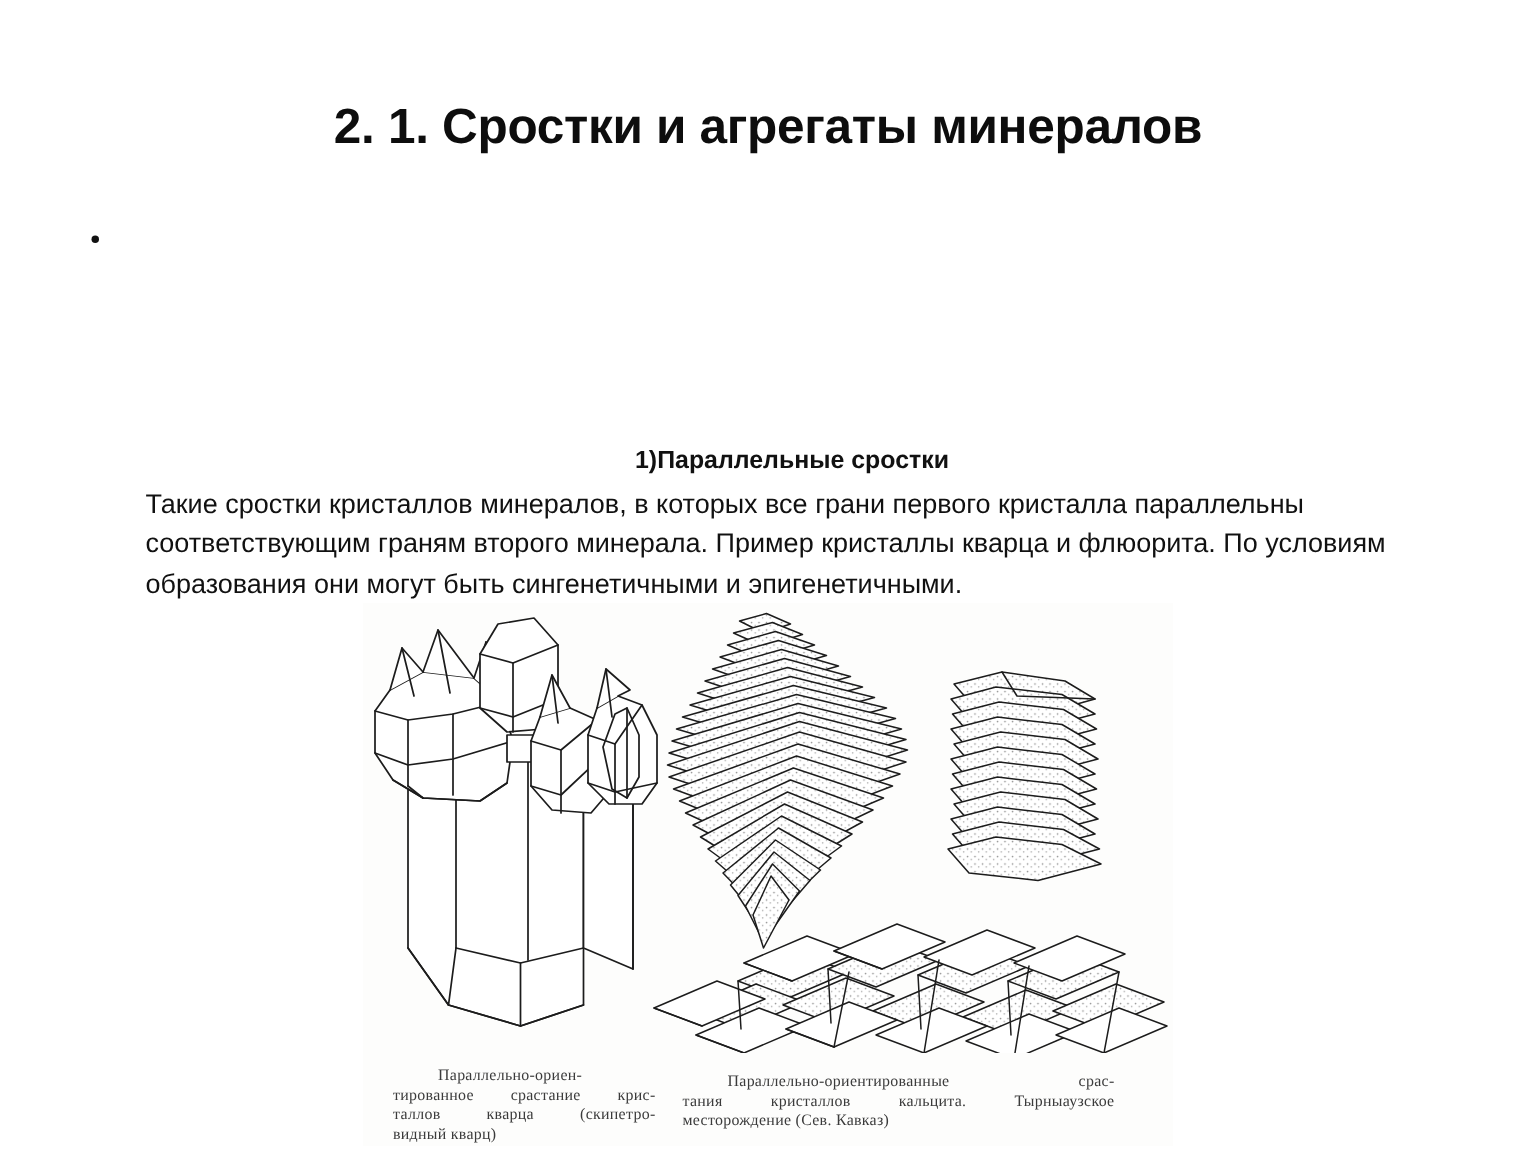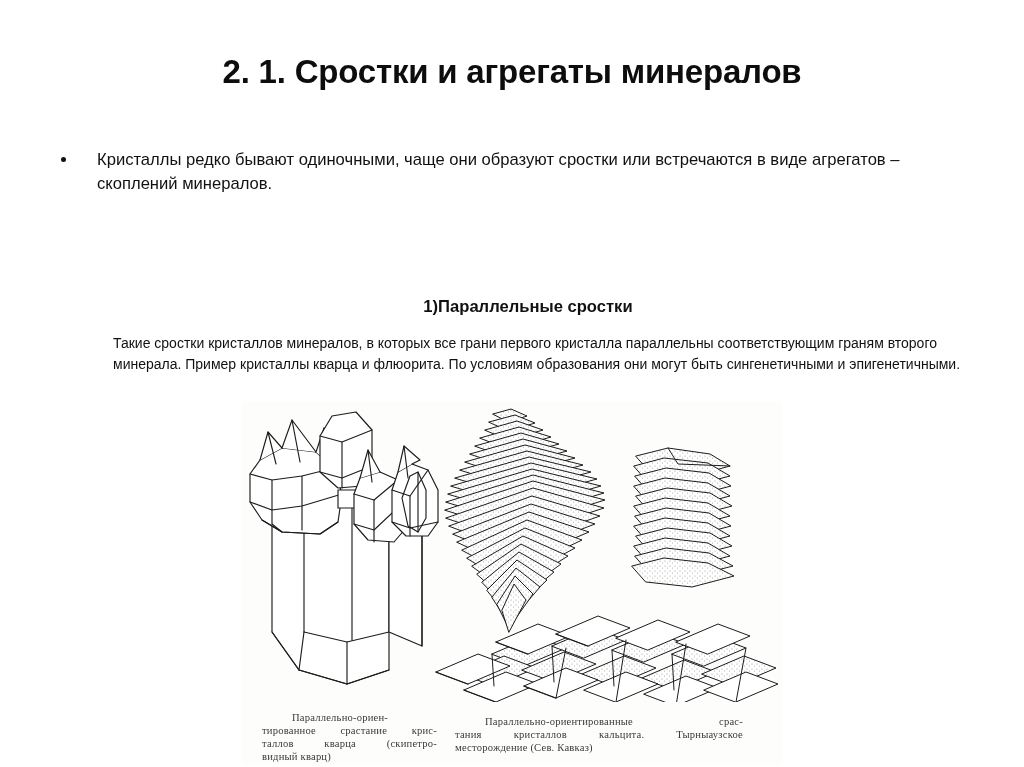--- a/index.html
+++ b/index.html
@@ -20,21 +20,21 @@
 
   .slide {
     position: absolute;
     inset: 0;
     background: #ffffff;
   }
 
   
   .slide-title {
     position: absolute;
-    top: 54px;
+    top: 66px;
     left: 60px;
     width: 904px;
     text-align: center;
     font-size: 33px;
     font-weight: bold;
     letter-spacing: -0.2px;
     color: #0d0d0d;
     line-height: 1.12;
   }
 
@@ -76,24 +76,24 @@
     width: 862px;
   }
   .sub-head {
     font-size: 16.6px;
     font-weight: bold;
     color: #111111;
     margin: 0 0 6px 0;
     text-align: center;
   }
   .sub-body {
-    font-size: 14px;
+    font-size: 18px;
     line-height: 1.47;
     color: #111111;
-    margin: 16px;
+    margin: 0;
     width: 858px;
   }
 
   
   .figure {
     position: absolute;
     left: 242px;
     top: 402px;
     width: 540px;
     height: 362px;
@@ -136,21 +136,20 @@
 </head>
 <body>
 
 <div class="slide">
 
   <div class="slide-title">2. 1. Сростки и агрегаты минералов</div>
 
   <div class="body-block">
     <div class="bullet-row">
       <span class="bullet-dot"></span>
-      <p class="para lead">Кристаллы редко бывают одиночными,  чаще они образуют сростки или встречаются в виде агрегатов – скоплений минералов.</p>
       <div class="spacer-sm"></div>
       <div class="spacer-sm"></div>
       <div class="spacer-sm"></div>
     </div>
   </div>
 
   <div class="sub-block">
     <p class="sub-head">1)Параллельные сростки</p>
     <p class="sub-body">Такие сростки кристаллов  минералов, в которых все грани первого кристалла параллельны соответствующим граням  второго минерала. Пример кристаллы кварца и флюорита. По условиям образования они могут  быть сингенетичными и эпигенетичными.</p>
   </div>

